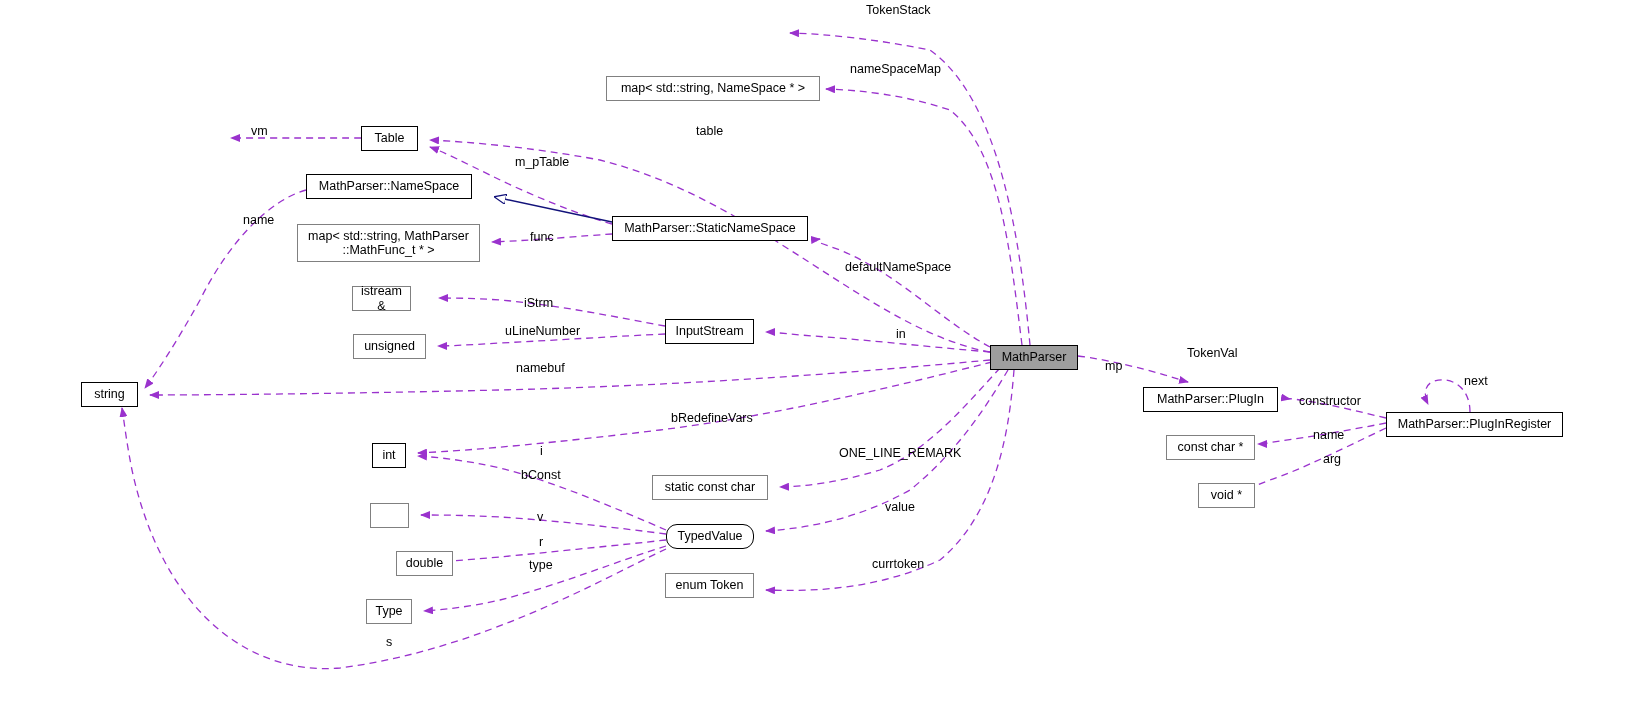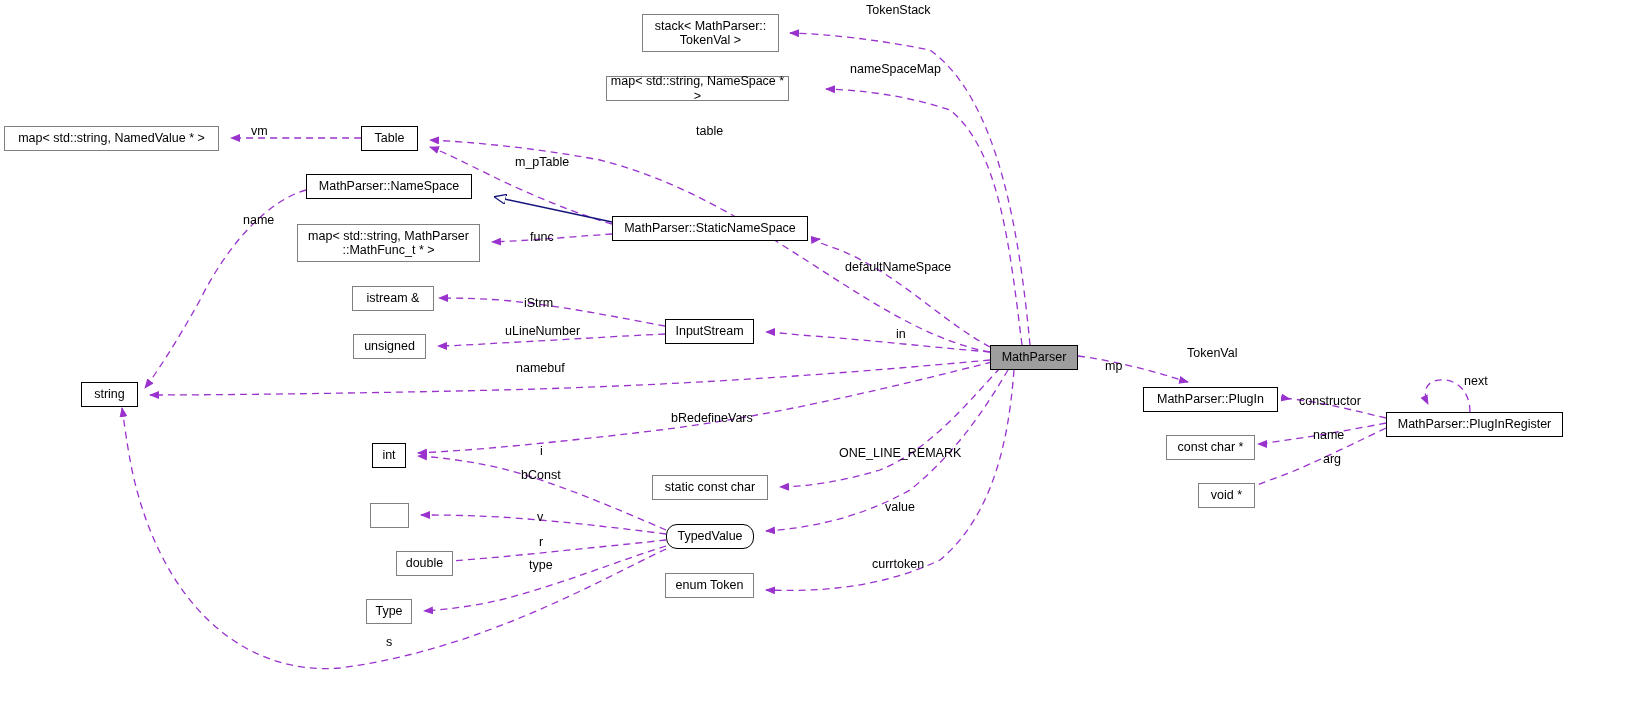--- a/index.html
+++ b/index.html
@@ -118,30 +118,27 @@
 
       <path d="M1470,412 C1470,385 1448,375 1432,382 C1424,386 1424,396 1428,404"></path>
     </g>
 
     <g stroke="#12127a" stroke-width="1.4" fill="none" marker-end="url(#arrowNavy)">
 
       <path d="M612,222 L495,197"></path>
     </g>
   </svg>
 
-  <div class="node" style="left:642px;top:14px;width:137px;height:38px;border-color:#808080;"><span>stack&lt; MathParser::
-TokenVal &gt;</span></div>
-  <div class="node" style="left:606px;top:76px;width:183px;height:25px;border-color:#808080;align-items:center;"><span>map&lt; std::string, NameSpace * &gt;</span></div>
-  <div class="node" style="left:4px;top:126px;width:215px;height:25px;border-color:#808080;"><span>map&lt; std::string, NamedValue * &gt;</span></div>
+  <div class="node" style="left:606px;top:76px;width:214px;height:25px;border-color:#808080;align-items:center;"><span>map&lt; std::string, NameSpace * &gt;</span></div>
   <div class="node" style="left:361px;top:126px;width:57px;height:25px;"><span>Table</span></div>
   <div class="node" style="left:306px;top:174px;width:166px;height:25px;"><span>MathParser::NameSpace</span></div>
   <div class="node" style="left:612px;top:216px;width:196px;height:25px;"><span>MathParser::StaticNameSpace</span></div>
   <div class="node" style="left:297px;top:224px;width:183px;height:38px;border-color:#808080;"><span>map&lt; std::string, MathParser
 ::MathFunc_t * &gt;</span></div>
-  <div class="node" style="left:352px;top:286px;width:82px;height:25px;border-color:#808080;"><span>istream &amp;</span></div>
+  <div class="node" style="left:352px;top:286px;width:59px;height:25px;border-color:#808080;"><span>istream &amp;</span></div>
   <div class="node" style="left:665px;top:319px;width:89px;height:25px;"><span>InputStream</span></div>
   <div class="node" style="left:353px;top:334px;width:73px;height:25px;border-color:#808080;"><span>unsigned</span></div>
   <div class="node current" style="left:990px;top:345px;width:88px;height:25px;"><span>MathParser</span></div>
   <div class="node" style="left:81px;top:382px;width:57px;height:25px;"><span>string</span></div>
   <div class="node" style="left:1143px;top:387px;width:135px;height:25px;text-align:right;"><span>MathParser::PlugIn</span></div>
   <div class="node" style="left:1386px;top:412px;width:177px;height:25px;"><span>MathParser::PlugInRegister</span></div>
   <div class="node" style="left:1166px;top:435px;width:89px;height:25px;border-color:#808080;"><span>const char *</span></div>
   <div class="node" style="left:372px;top:443px;width:34px;height:25px;"><span>int</span></div>
   <div class="node" style="left:652px;top:475px;width:116px;height:25px;border-color:#808080;"><span>static const char</span></div>
   <div class="node" style="left:1182px;top:483px;width:57px;height:25px;border-color:#808080;margin-left:16px;"><span>void *</span></div>

